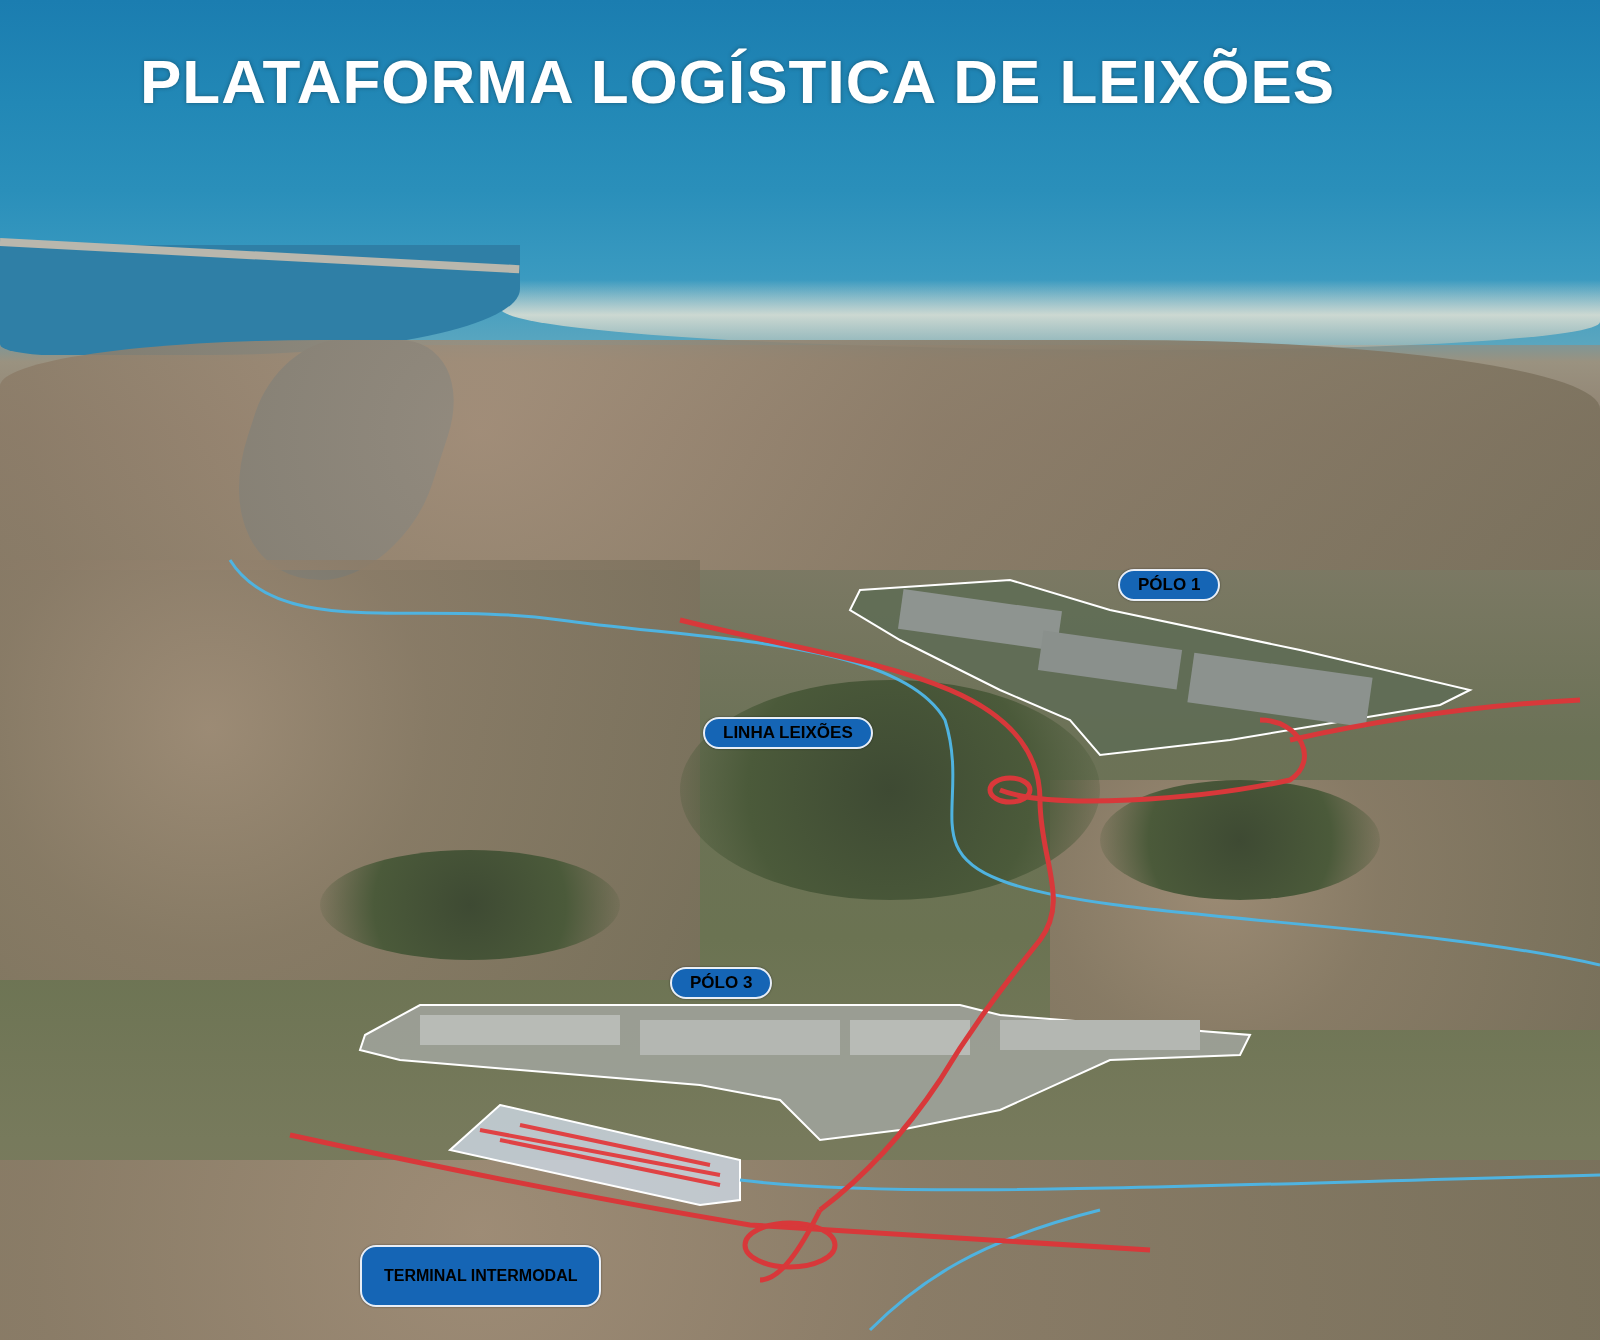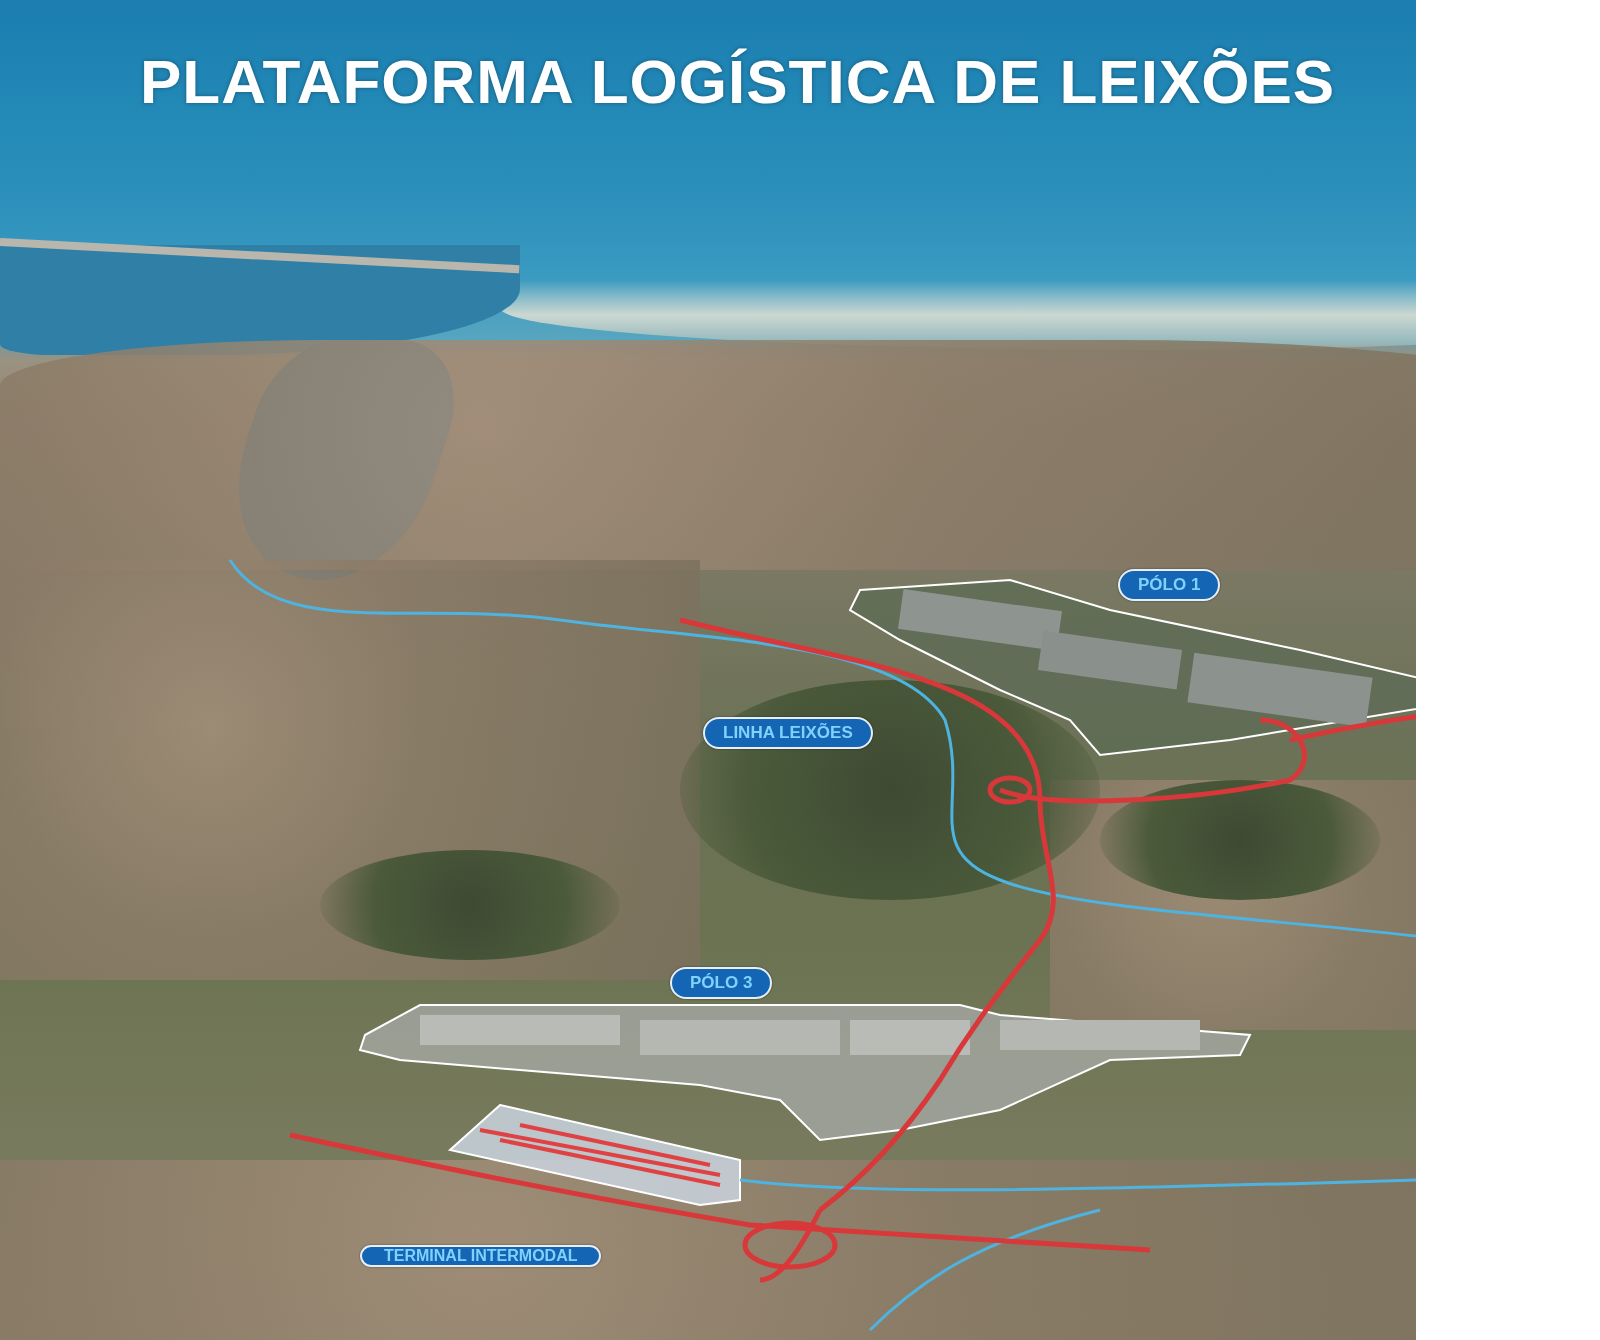--- a/index.html
+++ b/index.html
@@ -1,31 +1,31 @@
 <!DOCTYPE html>
 <html><head>
 <meta charset="utf-8">
 <style>
   html,body{margin:0;padding:0;}
   body{width:1600px;height:1340px;overflow:hidden;font-family:"Liberation Sans",sans-serif;}
-  .scene{position:relative;width:1416px;height:1340px;overflow:hidden;
+  .scene{position:relative;width:1600px;height:1340px;overflow:hidden;
     background:linear-gradient(180deg,#1d7fa9 0%,#2a8fb8 12%,#2f8fb7 18%,#3f9bc0 22%,#5c9cb3 24%,#9a9280 27%,#8f8170 32%,#7e7a66 40%,#6c7257 55%,#6b7352 70%,#777a5c 85%,#7d7a60 100%);}
   .sea{position:absolute;left:0;top:0;width:1600px;height:345px;
     background:linear-gradient(180deg,#1b7db0 0%,#2288b6 30%,#2a8fba 55%,#3a9ac0 80%,#5aa6bf 100%);}
   .beach{position:absolute;left:500px;top:280px;width:1100px;height:70px;
     background:linear-gradient(180deg,rgba(255,255,255,0) 0%,rgba(236,230,214,0.8) 50%,rgba(200,190,170,0.4) 100%);
     border-radius:0 0 40% 60%;}
   .harbor{position:absolute;left:0;top:245px;width:520px;height:110px;background:#2f7fa6;border-radius:0 0 60% 10%;}
   .breakwater{position:absolute;left:0;top:238px;width:520px;height:8px;background:#b9b7ad;transform:rotate(3deg);transform-origin:left;}
   .river{position:absolute;left:240px;top:340px;width:200px;height:240px;background:#2d6f95;border-radius:30% 40% 40% 60%;transform:skewX(-18deg);}
   .urban{position:absolute;background:radial-gradient(circle at 30% 40%,#a48f7a 0%,#8c7c68 40%,#7a705c 100%);opacity:.85;}
   .green{position:absolute;background:radial-gradient(circle,#3e4a33 0%,#4b5a3a 60%,rgba(75,90,58,0) 100%);}
   .title{position:absolute;left:140px;top:46px;color:#fff;font-weight:bold;font-size:62px;letter-spacing:1px;
     text-shadow:0 0 4px rgba(0,0,0,.35);}
-  .label{position:absolute;background:#1565b5;color:#7dd3fc;font-weight:bold;font-size:17px;
+  .label{position:absolute;background:#1565b5;color:#000000;font-weight:bold;font-size:17px;
     border:2px solid #e8eef6;border-radius:16px;padding:4px 18px;white-space:nowrap;box-shadow:0 0 2px rgba(0,0,0,.5);}
   svg.overlay{position:absolute;left:0;top:0;}
 </style>
 </head>
 <body>
 
 <div class="scene">
   <div class="sea"></div>
   <div class="beach"></div>
   <div class="harbor"></div>
@@ -68,14 +68,14 @@
       <ellipse cx="790" cy="1245" rx="45" ry="22"></ellipse>
       <path d="M820,1210 C800,1250 780,1280 760,1280"></path>
     </g>
   </svg>
 
   <div class="title">PLATAFORMA LOGÍSTICA DE LEIXÕES</div>
 
   <div class="label" style="left:1118px;top:569px;">PÓLO 1</div>
   <div class="label" style="left:703px;top:717px;">LINHA LEIXÕES</div>
   <div class="label" style="left:670px;top:967px;">PÓLO 3</div>
-  <div class="label" style="left:360px;top:1245px;font-size:16px;padding:0 22px;">TERMINAL INTERMODAL</div>
+  <div class="label" style="left:360px;top:1245px;font-size:16px;padding:20px 22px;">TERMINAL INTERMODAL</div>
 </div>
 
 </body></html>

